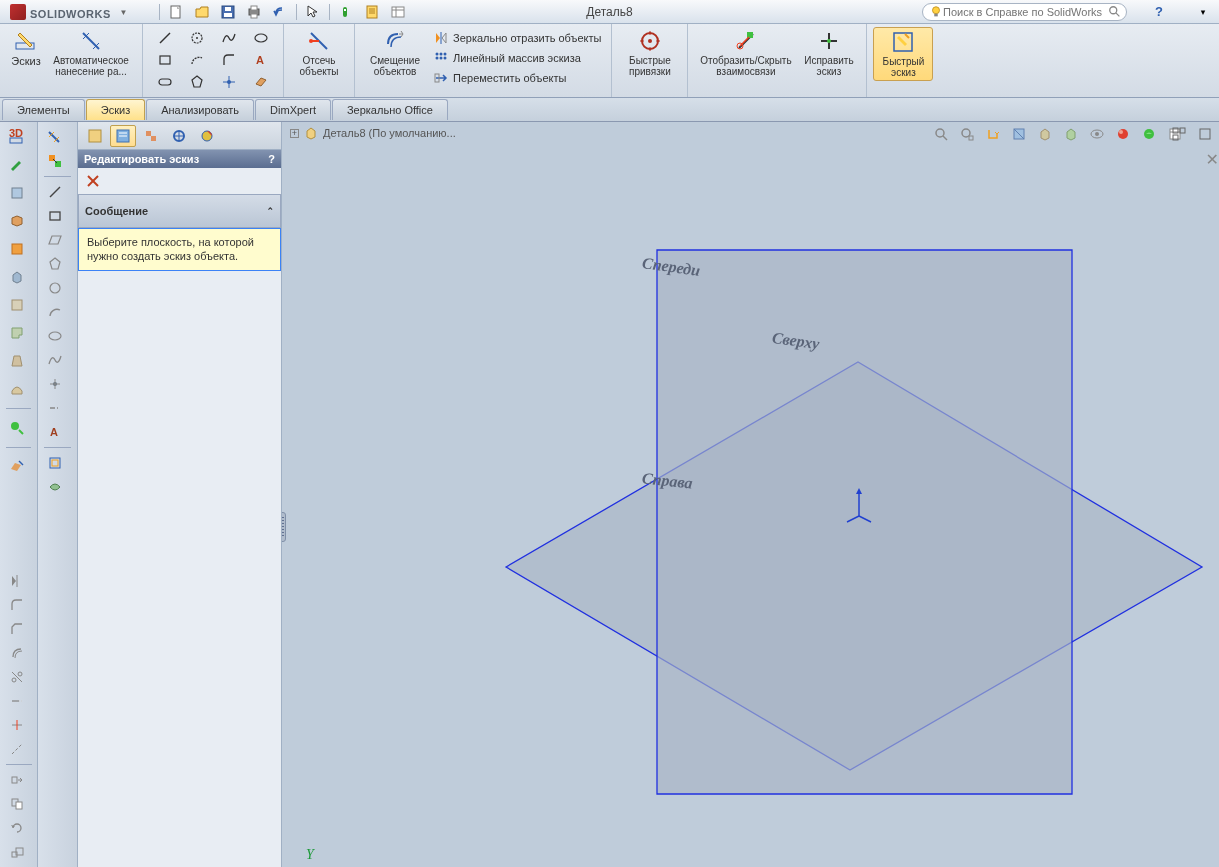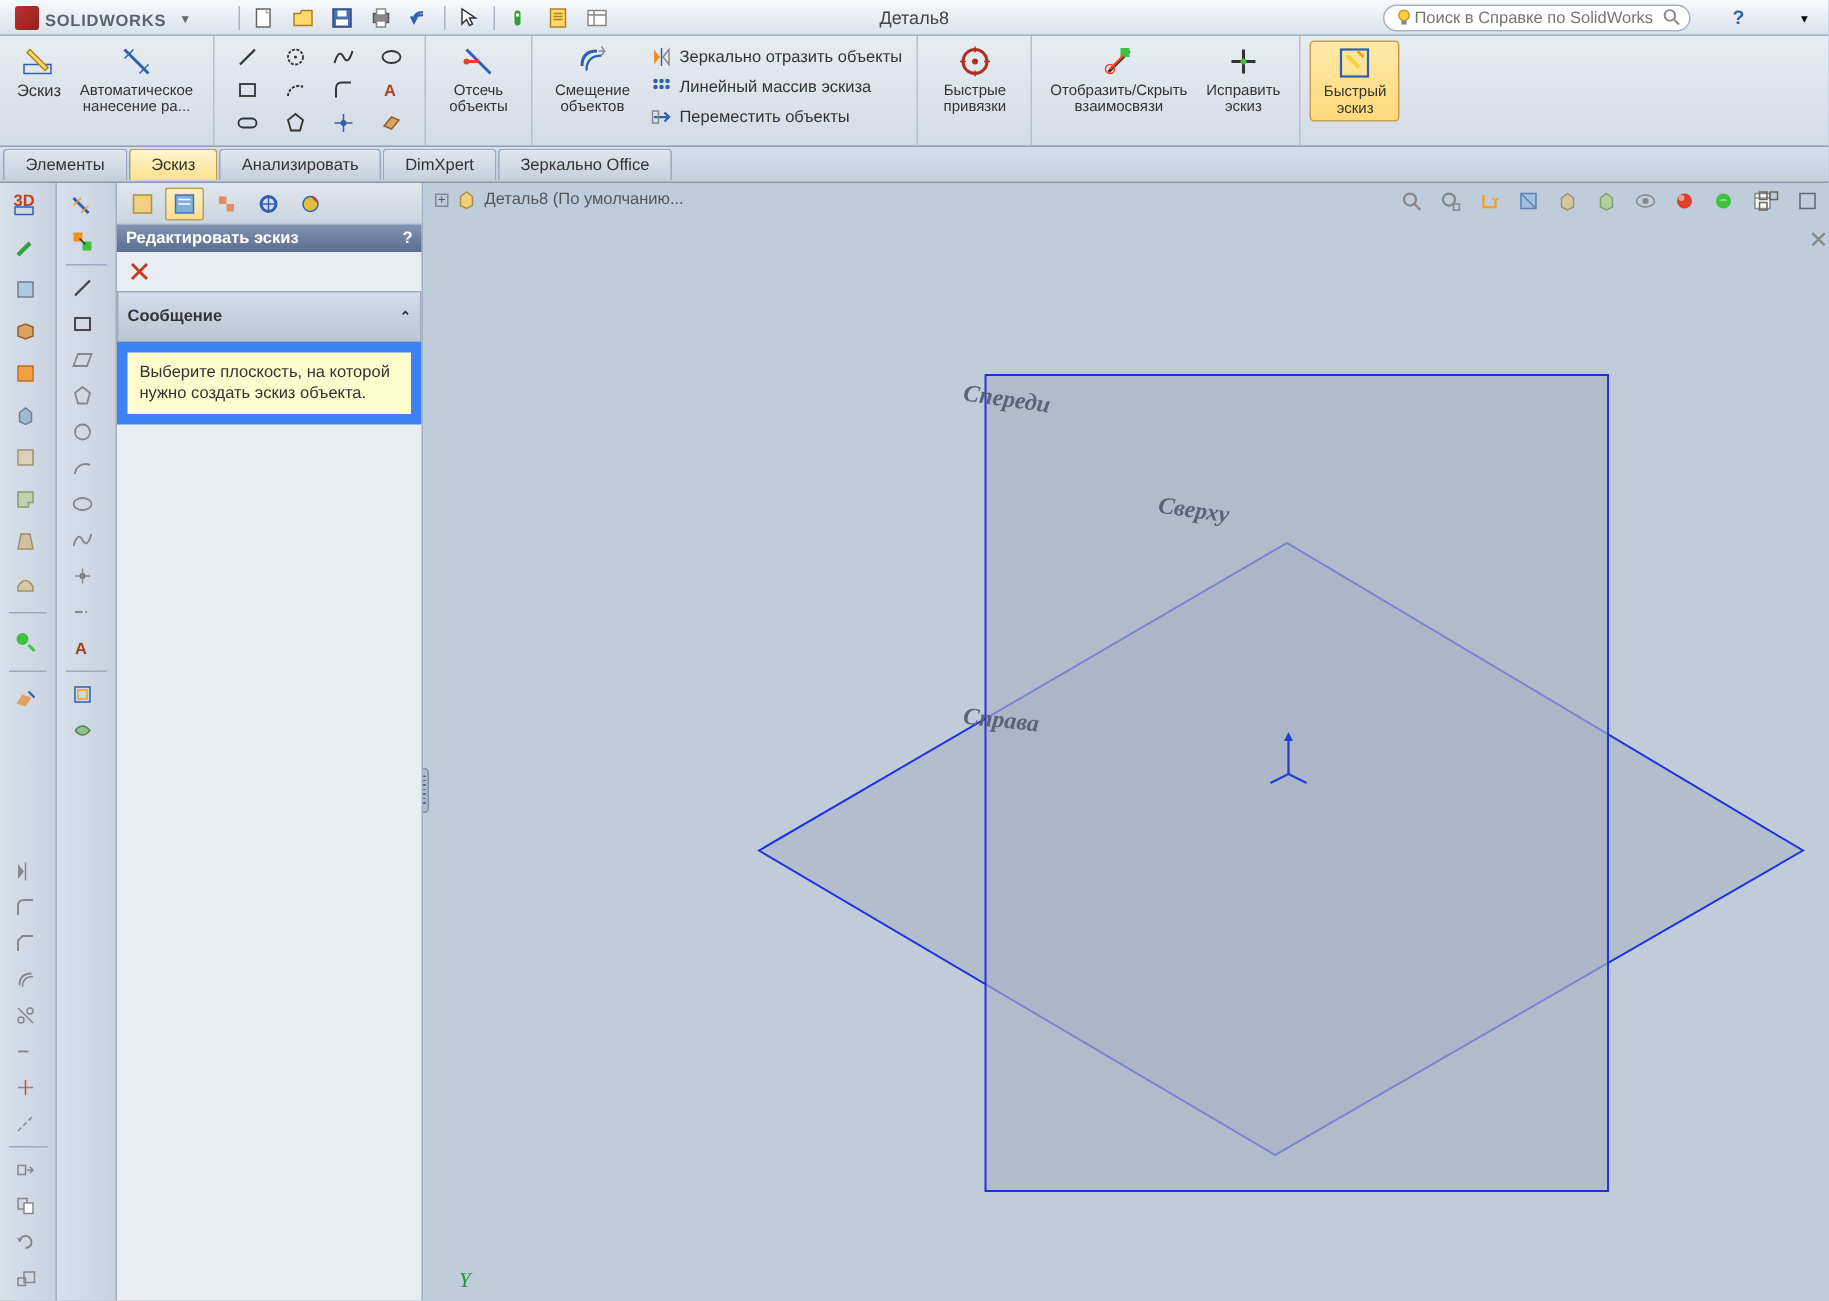--- a/index.html
+++ b/index.html
@@ -47,21 +47,21 @@
 .second-toolbar { width: 40px; background: linear-gradient(to right, #D8E0EA, #C8D2DE); border-right: 1px solid #A0B0C4; display: flex; flex-direction: column; padding: 4px 2px; gap: 2px; }
 
 .side-panel { width: 204px; background: #E8EDF3; border-right: 1px solid #A0B0C4; display: flex; flex-direction: column; }
 .panel-tabs { height: 28px; background: linear-gradient(to bottom, #E0E6ED, #CBD4DE); border-bottom: 1px solid #A0B0C4; display: flex; align-items: center; padding: 2px 4px; gap: 2px; }
 .panel-tab { width: 26px; height: 22px; display: flex; align-items: center; justify-content: center; cursor: pointer; border: 1px solid transparent; border-radius: 2px; }
 .panel-tab.active { background: linear-gradient(to bottom, #FFF0C0, #FFDD90); border-color: #C0A050; }
 .panel-title { height: 18px; background: linear-gradient(to bottom, #8293B0, #5A6D90); color: #fff; display: flex; align-items: center; justify-content: space-between; padding: 0 6px; font-weight: bold; font-size: 11px; }
 .panel-close-row { padding: 4px 6px; }
 .panel-close-btn { width: 18px; height: 18px; display: flex; align-items: center; justify-content: center; color: #C04020; font-weight: bold; cursor: pointer; }
 .panel-section-header { height: 34px; background: linear-gradient(to bottom, #D4DCE7, #BAC6D5); border: 1px solid #9AA8C0; display: flex; align-items: center; justify-content: space-between; padding: 0 6px; font-weight: bold; color: #333; }
-.panel-msg { background: #FFFCCE; border: 7px solid #3b82f6; padding: 6px 8px; color: #333; line-height: 1.3; margin: 0; }
+.panel-msg { background: #FFFCCE; border: 1px solid #3b82f6; padding: 6px 8px; color: #333; line-height: 1.3; margin: 0; }
 
 .viewport { flex: 1; position: relative; background: #BFCCDA; overflow: hidden; }
 .viewport-header { position: absolute; top: 0; left: 0; right: 0; height: 22px; display: flex; align-items: center; padding: 0 8px; gap: 4px; color: #555; }
 .view-toolbar { position: absolute; top: 0; right: 30px; display: flex; gap: 2px; padding: 2px; }
 .vt-btn { width: 24px; height: 20px; display: flex; align-items: center; justify-content: center; cursor: pointer; }
 .view-right-icons { position: absolute; top: 2px; right: 2px; display: flex; gap: 2px; }
 .close-x { position: absolute; top: 28px; right: 0; color: #888; font-size: 16px; }
 .splitter { position: absolute; left: -2px; top: 390px; width: 6px; height: 30px; background: #B0BCCC; border: 1px solid #8090A8; border-radius: 0 3px 3px 0; }
 .splitter::after { content: ""; display: block; width: 2px; height: 20px; margin: 4px auto; background: repeating-linear-gradient(#607090, #607090 1px, transparent 1px, transparent 3px); }
 

